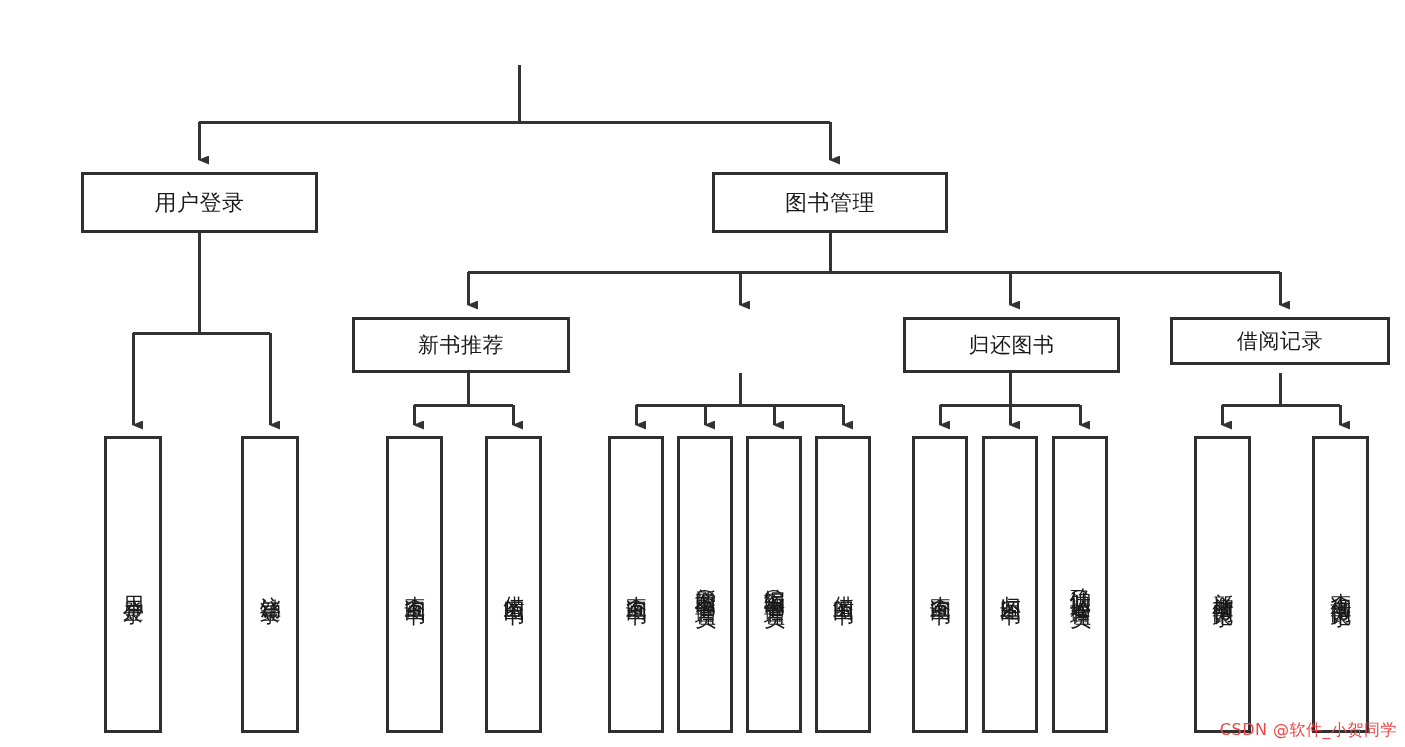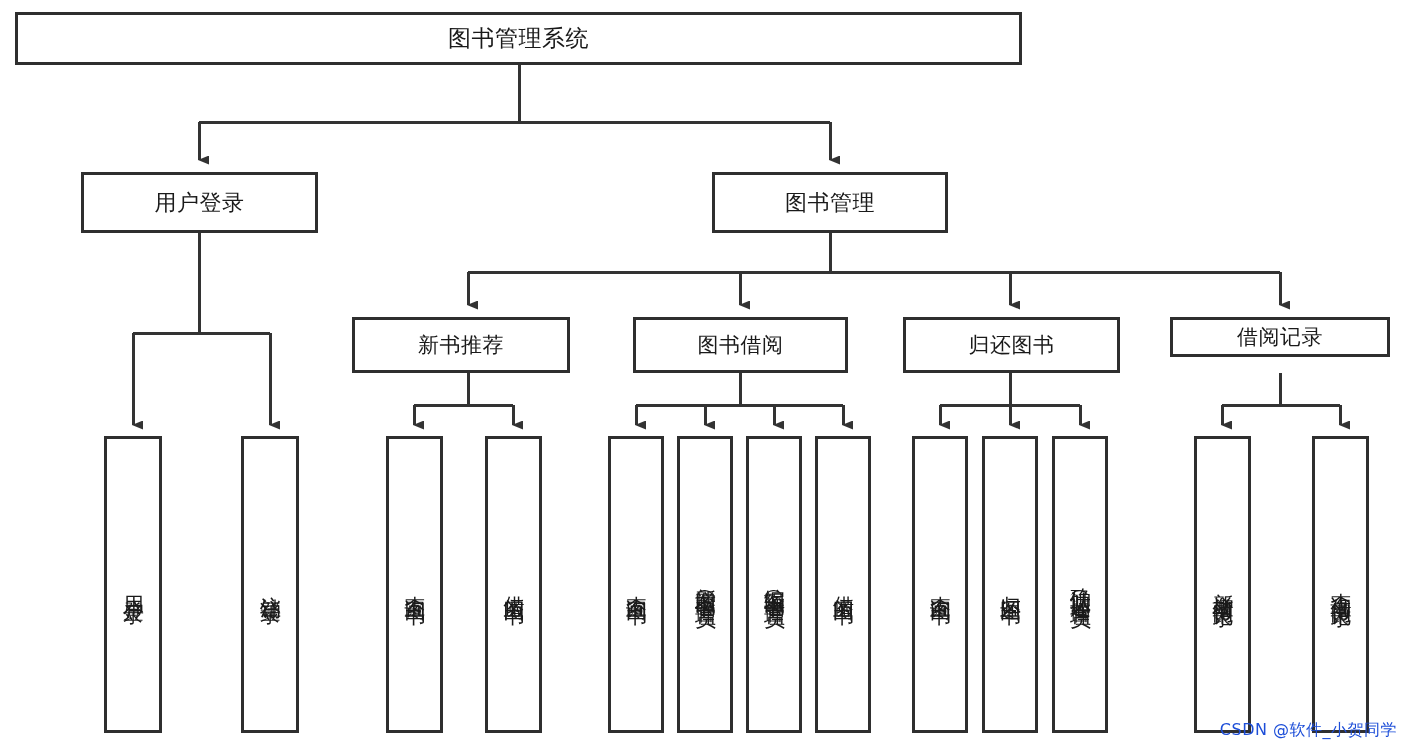--- a/index.html
+++ b/index.html
@@ -66,21 +66,21 @@
     font-size: 21px;
     letter-spacing: 3px;
     white-space: nowrap;
     line-height: 1;
   }
   #watermark {
     position: absolute;
     right: 8px;
     bottom: 6px;
     font-size: 16px;
-    color: #1d4ed8;
+    color: #ef4444;
     letter-spacing: 0.5px;
     z-index: 5;
     white-space: nowrap;
   }
 </style>
 </head>
 <body>
 
 <div id="diagram-canvas">
 
@@ -129,45 +129,39 @@
       <path d="M1080,405 L1080,425" marker-end="url(#arrowhead)"></path>
 
       <path d="M1280,373 L1280,405"></path>
       <path d="M1222,405 L1340,405"></path>
       <path d="M1222,405 L1222,425" marker-end="url(#arrowhead)"></path>
       <path d="M1340,405 L1340,425" marker-end="url(#arrowhead)"></path>
 
     </g>
   </svg>
 
-  <div class="node level-root" style="left:15px; top:12px; width:1007px; height:53px;">
-    <span class="node-label">图书管理系统</span>
-  </div>
 
   <div class="node level-1" style="left:81px; top:172px; width:237px; height:61px;">
     <span class="node-label">用户登录</span>
   </div>
 
   <div class="node level-1" style="left:712px; top:172px; width:236px; height:61px;">
     <span class="node-label">图书管理</span>
   </div>
 
   <div class="node level-2" style="left:352px; top:317px; width:218px; height:56px;">
     <span class="node-label">新书推荐</span>
   </div>
 
-  <div class="node level-2" style="left:633px; top:317px; width:215px; height:56px;">
-    <span class="node-label">图书借阅</span>
-  </div>
 
   <div class="node level-2" style="left:903px; top:317px; width:217px; height:56px;">
     <span class="node-label">归还图书</span>
   </div>
 
-  <div class="node level-2" style="left:1170px; top:317px; width:220px; height:40px;">
+  <div class="node level-2" style="left:1170px; top:317px; width:220px; height:48px;">
     <span class="node-label">借阅记录</span>
   </div>
 
   <div class="node level-leaf" style="left:104px; top:436px; width:58px; height:297px;">
     <span class="node-label">用户登录</span>
   </div>
 
   <div class="node level-leaf" style="left:241px; top:436px; width:58px; height:297px;">
     <span class="node-label">注销登录</span>
   </div>

